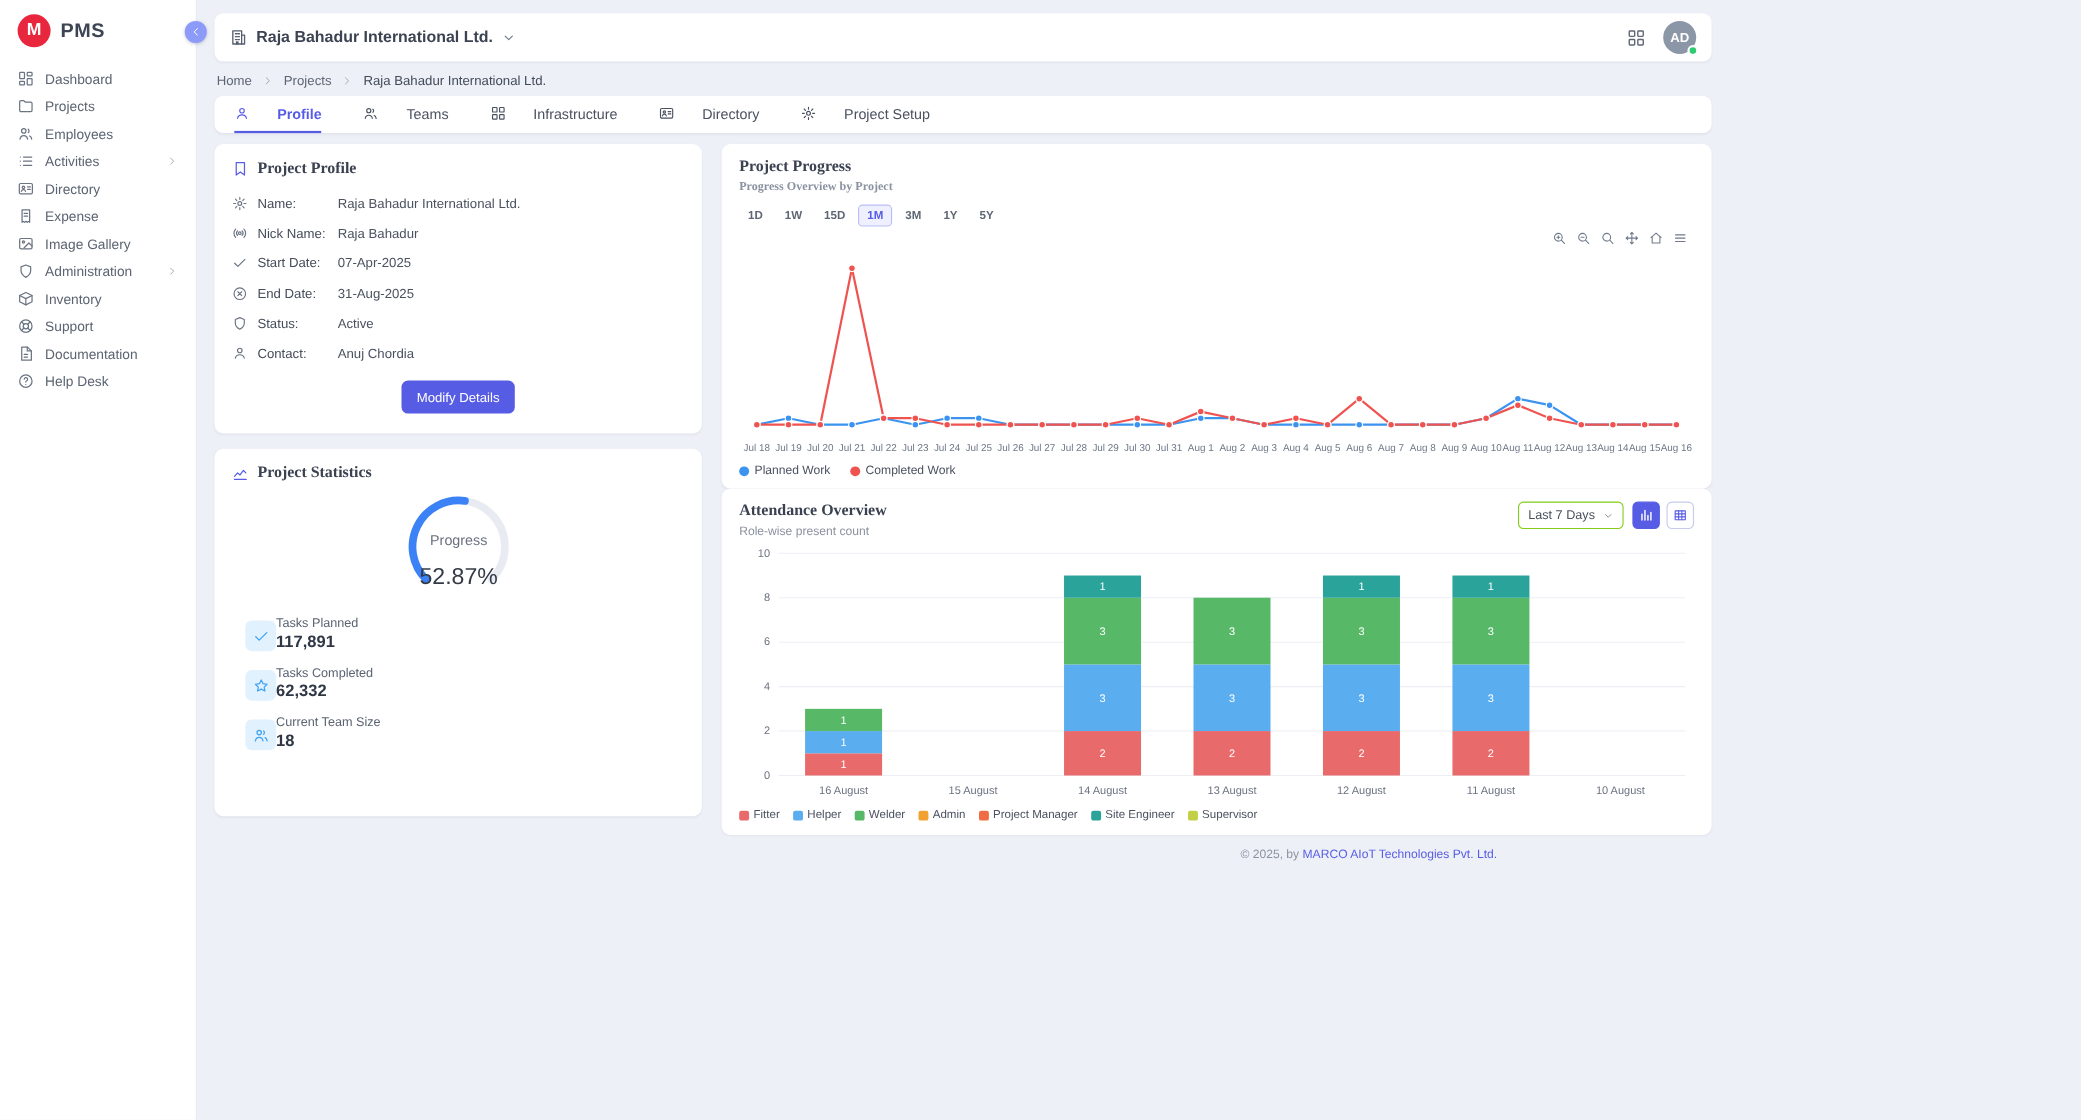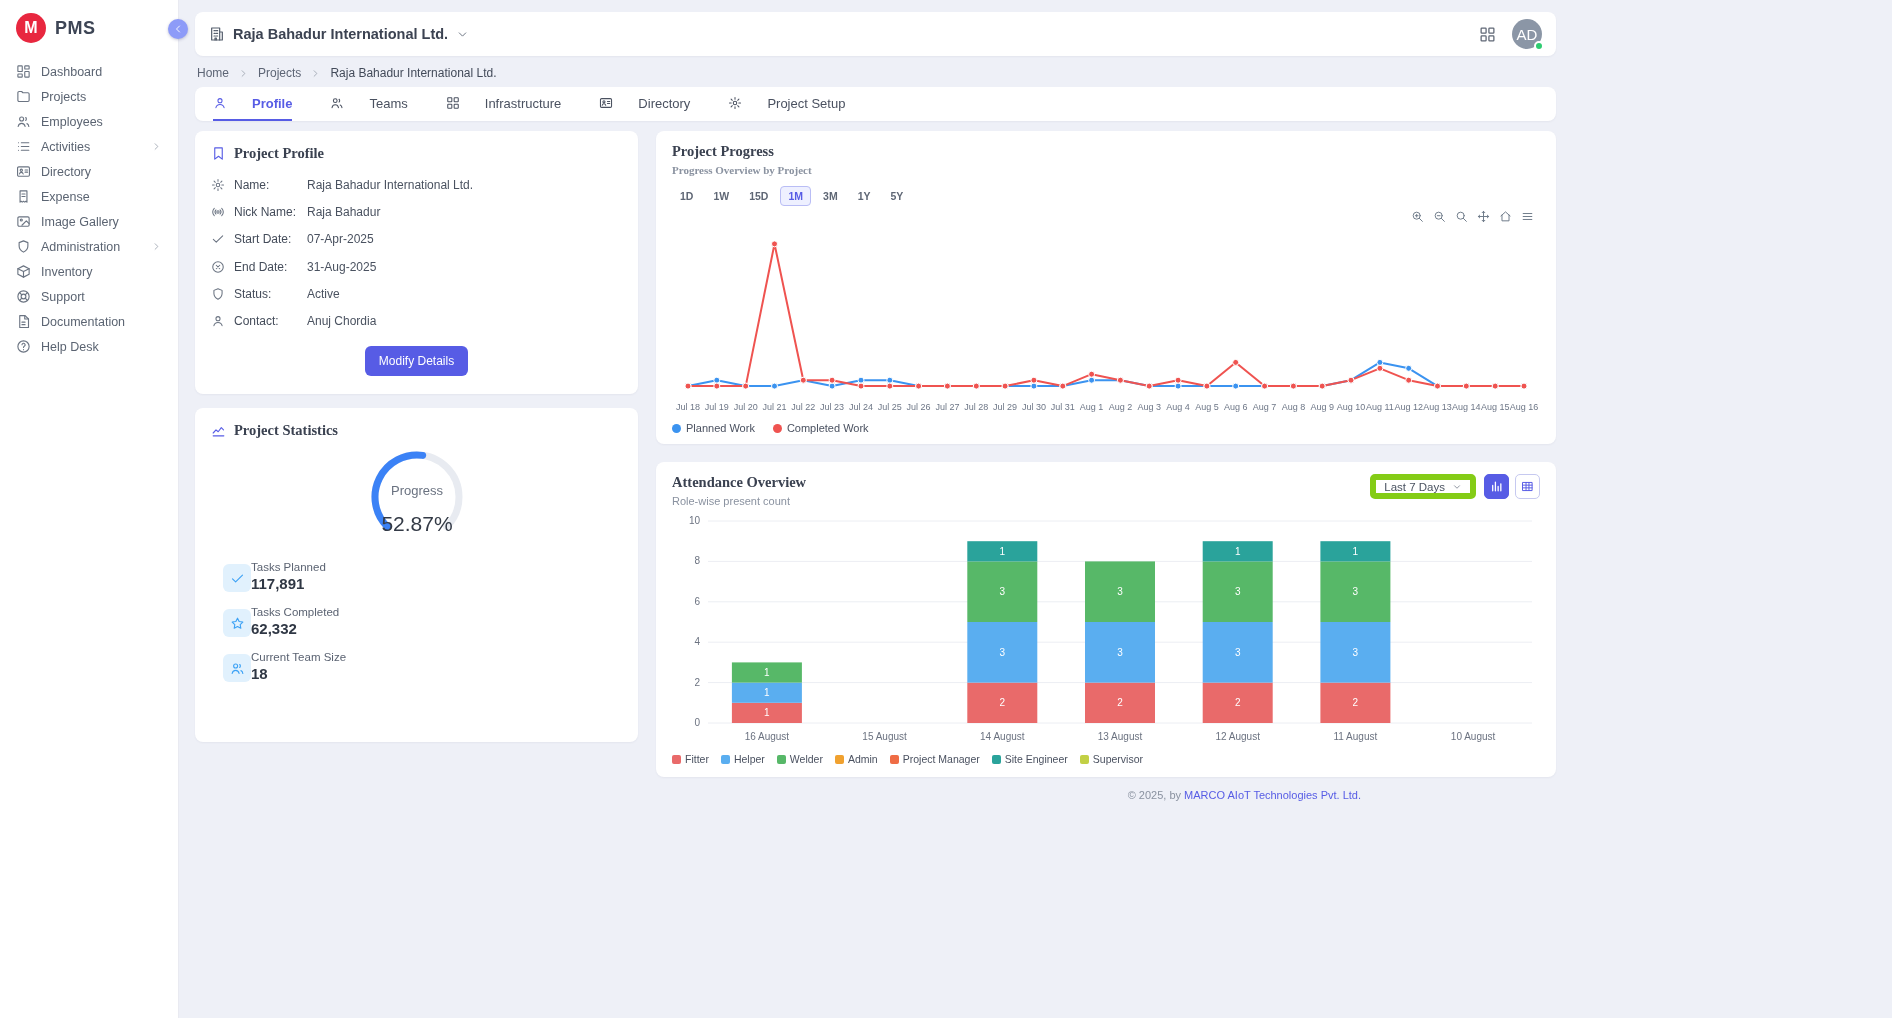--- a/index.html
+++ b/index.html
@@ -33,38 +33,38 @@
   .main { position:absolute; left:178px; top:0; width:1714px; height:1018px; padding:12px 0 0 17px; }
   .card { background:#fff; border-radius:8px; box-shadow:0 1px 2px rgba(40,40,80,.05); }
 
   .topbar { width:1361px; height:44px; display:flex; align-items:center; padding:0 14px; }
   .company { display:flex; align-items:center; gap:8px; font-size:14.5px; font-weight:600; color:#3c4352; cursor:pointer; }
   .company .i-co { width:16px; height:16px; color:#555e6d; }
   .company .i-chev { width:13px; height:13px; color:#6b7482; }
   .topbar-right { margin-left:auto; display:flex; align-items:center; gap:16px; }
   .grid-btn { width:17px; height:17px; color:#5f6775; cursor:pointer; }
   .avatar { position:relative; width:30px; height:30px; border-radius:50%; background:#8b96a6; color:#fff;
-            font-size:15px; font-weight:400; display:flex; align-items:center; justify-content:center; cursor:pointer; }
+            font-size:12px; font-weight:700; display:flex; align-items:center; justify-content:center; cursor:pointer; }
   .avatar .dot { position:absolute; right:-2px; bottom:-2px; width:10px; height:10px; border-radius:50%;
                  background:#2ecc71; border:2px solid #fff; }
 
   .breadcrumb { display:flex; align-items:center; gap:9px; padding:10px 2px 7px; font-size:12px; color:#5d6575; width:1361px; }
   .breadcrumb .i-chev { width:11px; height:11px; color:#9aa2ae; }
   .bc-item { cursor:pointer; }
   .bc-current { color:#424a59; cursor:default; }
 
   .tabbar { width:1361px; display:flex; align-items:center; gap:38px; padding:0 18px; height:34px; }
   .tab { display:flex; align-items:center; gap:25px; font-size:13px; color:#4a5160; height:100%;
          border-bottom:2px solid transparent; cursor:pointer; }
   .tab .i-tab { width:14px; height:14px; }
   .tab.active { color:#575ce5; border-bottom-color:#575ce5; font-weight:600; }
 
   .content-grid { display:flex; gap:18px; margin-top:10px; width:1361px; }
   .col-left { width:443px; flex:none; display:flex; flex-direction:column; gap:14px; }
-  .col-right { flex:1; display:flex; flex-direction:column; gap:18px; }
+  .col-right { flex:1; display:flex; flex-direction:column; }
 
   .card-head { display:flex; align-items:center; gap:8px; font-size:14.5px; font-weight:600; color:#3a4150;font-family:Liberation Serif, serif; }
   .card-head .i-head { width:15px; height:15px; color:#575ce5; }
   .subtitle { font-size:11px; color:#8a92a0; margin-top:4px; }
 
   
   .profile-card { padding:14px 16px 18px; }
   .pf-rows { margin-top:15px; display:flex; flex-direction:column; gap:11px; }
   .pf-row { display:flex; gap:9px; font-size:12px; line-height:1.35; }
   .pf-row .i-field { width:14px; height:14px; color:#6b7482; margin-top:1px; }
@@ -96,21 +96,21 @@
   .chart-legend { display:flex; justify-content:flex-start; gap:18px; align-items:center; margin-top:2px;
                   font-size:11px; color:#4a5160; }
   .leg-item { display:inline-flex; align-items:center; cursor:pointer; }
   .legend-dot { width:9px; height:9px; border-radius:50%; display:inline-block; margin-right:5px; }
   .legend-sq { width:9px; height:9px; border-radius:2px; display:inline-block; margin-right:4px; }
 
   
   .attendance-card { padding:12px 16px 12px; }
   .att-head { display:flex; align-items:flex-start; }
   .att-right { margin-left:auto; display:flex; gap:8px; align-items:center; }
-  .select-box { display:flex; align-items:center; gap:7px; border:6px solid #84cc16; border-radius:5px;
+  .select-box { display:flex; align-items:center; gap:7px; border:1px solid #84cc16; border-radius:5px;
                 padding:0 8px; font-size:11.5px; color:#4a5260; cursor:pointer; height:25px; background:#fff; }
   .select-box .i-chev { width:10px; height:10px; color:#6b7482; }
   .toggle-btn { width:25px; height:25px; border-radius:5px; display:flex; align-items:center; justify-content:center; cursor:pointer; }
   .toggle-btn .ic-wrap { width:13px; height:13px; }
   .toggle-btn.active { background:#575ce5; color:#fff; border:1px solid #575ce5; }
   .toggle-btn.inactive { background:#fff; border:1px solid #c6c9f0; color:#575ce5; }
 
   .footer { width:1361px; margin-top:12px; font-size:11px; color:#8a92a0; text-align:right; padding-right:195px; }
   .footer a { color:#575ce5; text-decoration:none; }
 </style>

